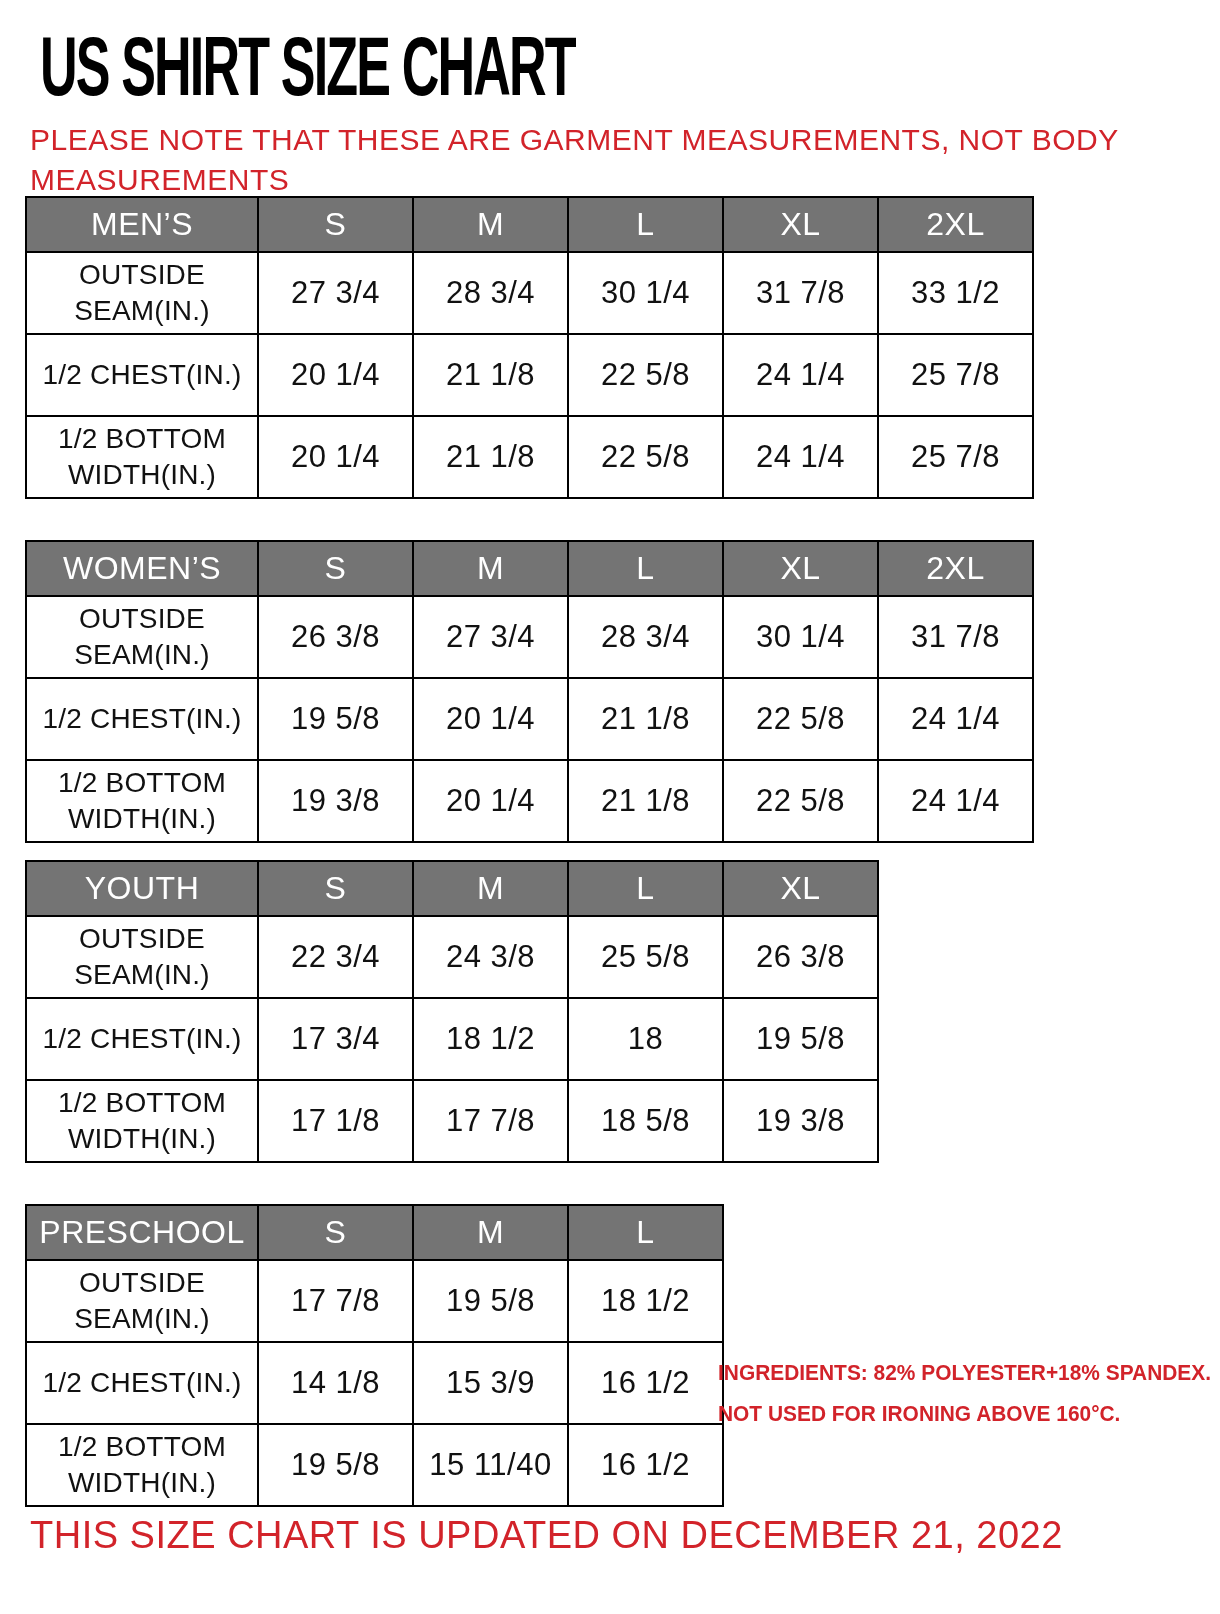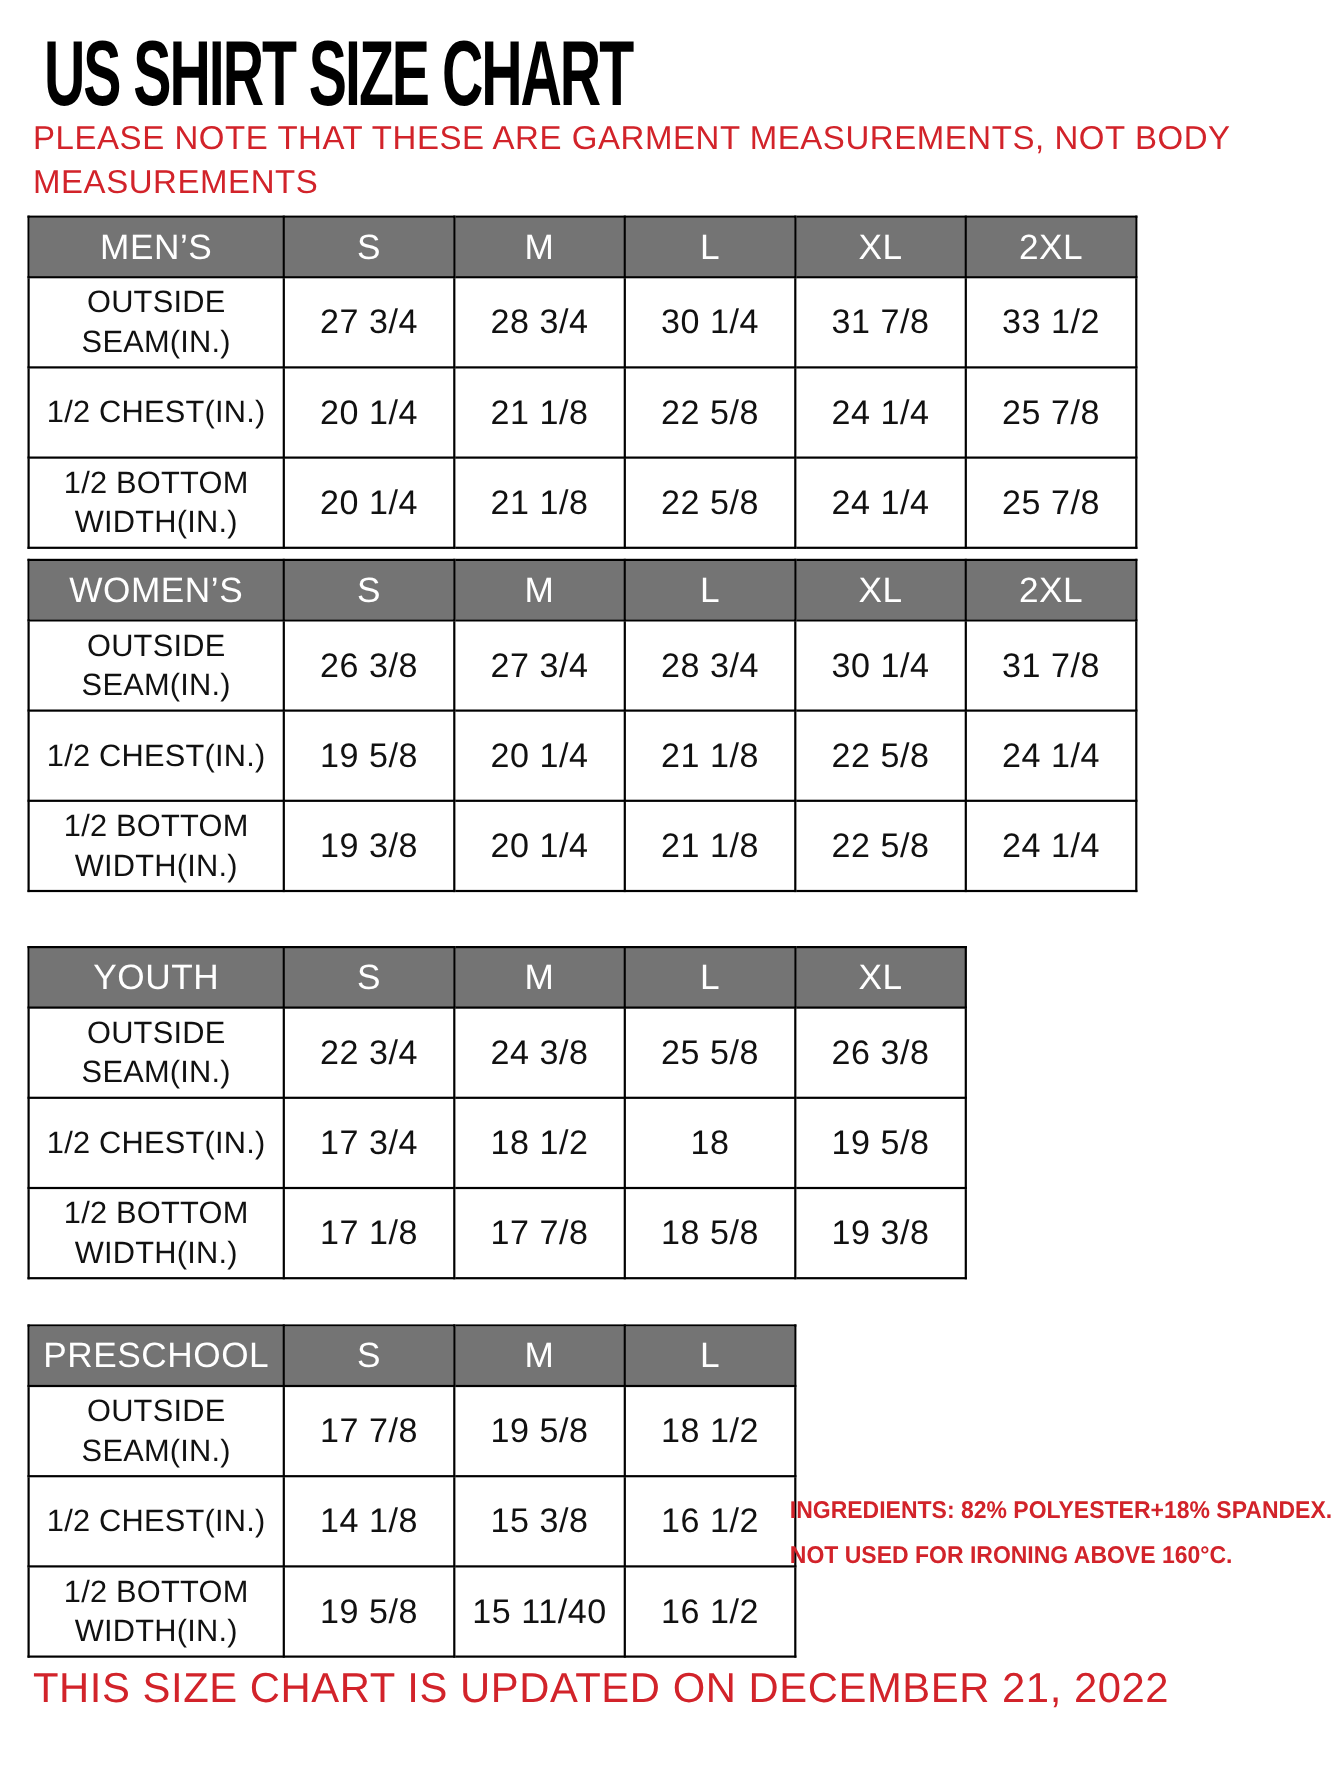--- a/index.html
+++ b/index.html
@@ -29,32 +29,32 @@
     letter-spacing: -3px;
     white-space: nowrap;
     transform: scaleX(0.62);
     transform-origin: 0 0;
     color: #000;
   }
 
   .note {
     position: absolute;
     left: 30px;
-    top: 106px;
+    top: 120px;
     width: 1140px;
     color: var(--accent-red);
     font-size: 30px;
     line-height: 40px;
     letter-spacing: 0.5px;
   }
 
   
   .size-table-wrap { position: absolute; left: 25px; }
   .wrap-mens      { top: 196px; }
-  .wrap-womens    { top: 508px; }
+  .wrap-womens    { top: 540px; }
   .wrap-youth     { top: 860px; }
   .wrap-preschool { top: 1192px; margin-top: 12px; }
 
   table.size-table {
     border-collapse: collapse;
     table-layout: fixed;
     border: 2px solid var(--table-border);
   }
   table.size-table th, table.size-table td {
     border: 2px solid var(--table-border);
@@ -261,21 +261,21 @@
           <tr class="data-row">
             <td class="label-cell">OUTSIDE
 SEAM(IN.)</td>
             <td class="value-cell">17 7/8</td>
             <td class="value-cell">19 5/8</td>
             <td class="value-cell">18 1/2</td>
           </tr>
           <tr class="data-row">
             <td class="label-cell">1/2 CHEST(IN.)</td>
             <td class="value-cell">14 1/8</td>
-            <td class="value-cell">15 3/8</td>
+            <td class="value-cell">15 3/9</td>
             <td class="value-cell">16 1/2</td>
           </tr>
           <tr class="data-row">
             <td class="label-cell">1/2 BOTTOM
 WIDTH(IN.)</td>
             <td class="value-cell">19 5/8</td>
             <td class="value-cell">15 11/40</td>
             <td class="value-cell">16 1/2</td>
           </tr>
         </tbody>

